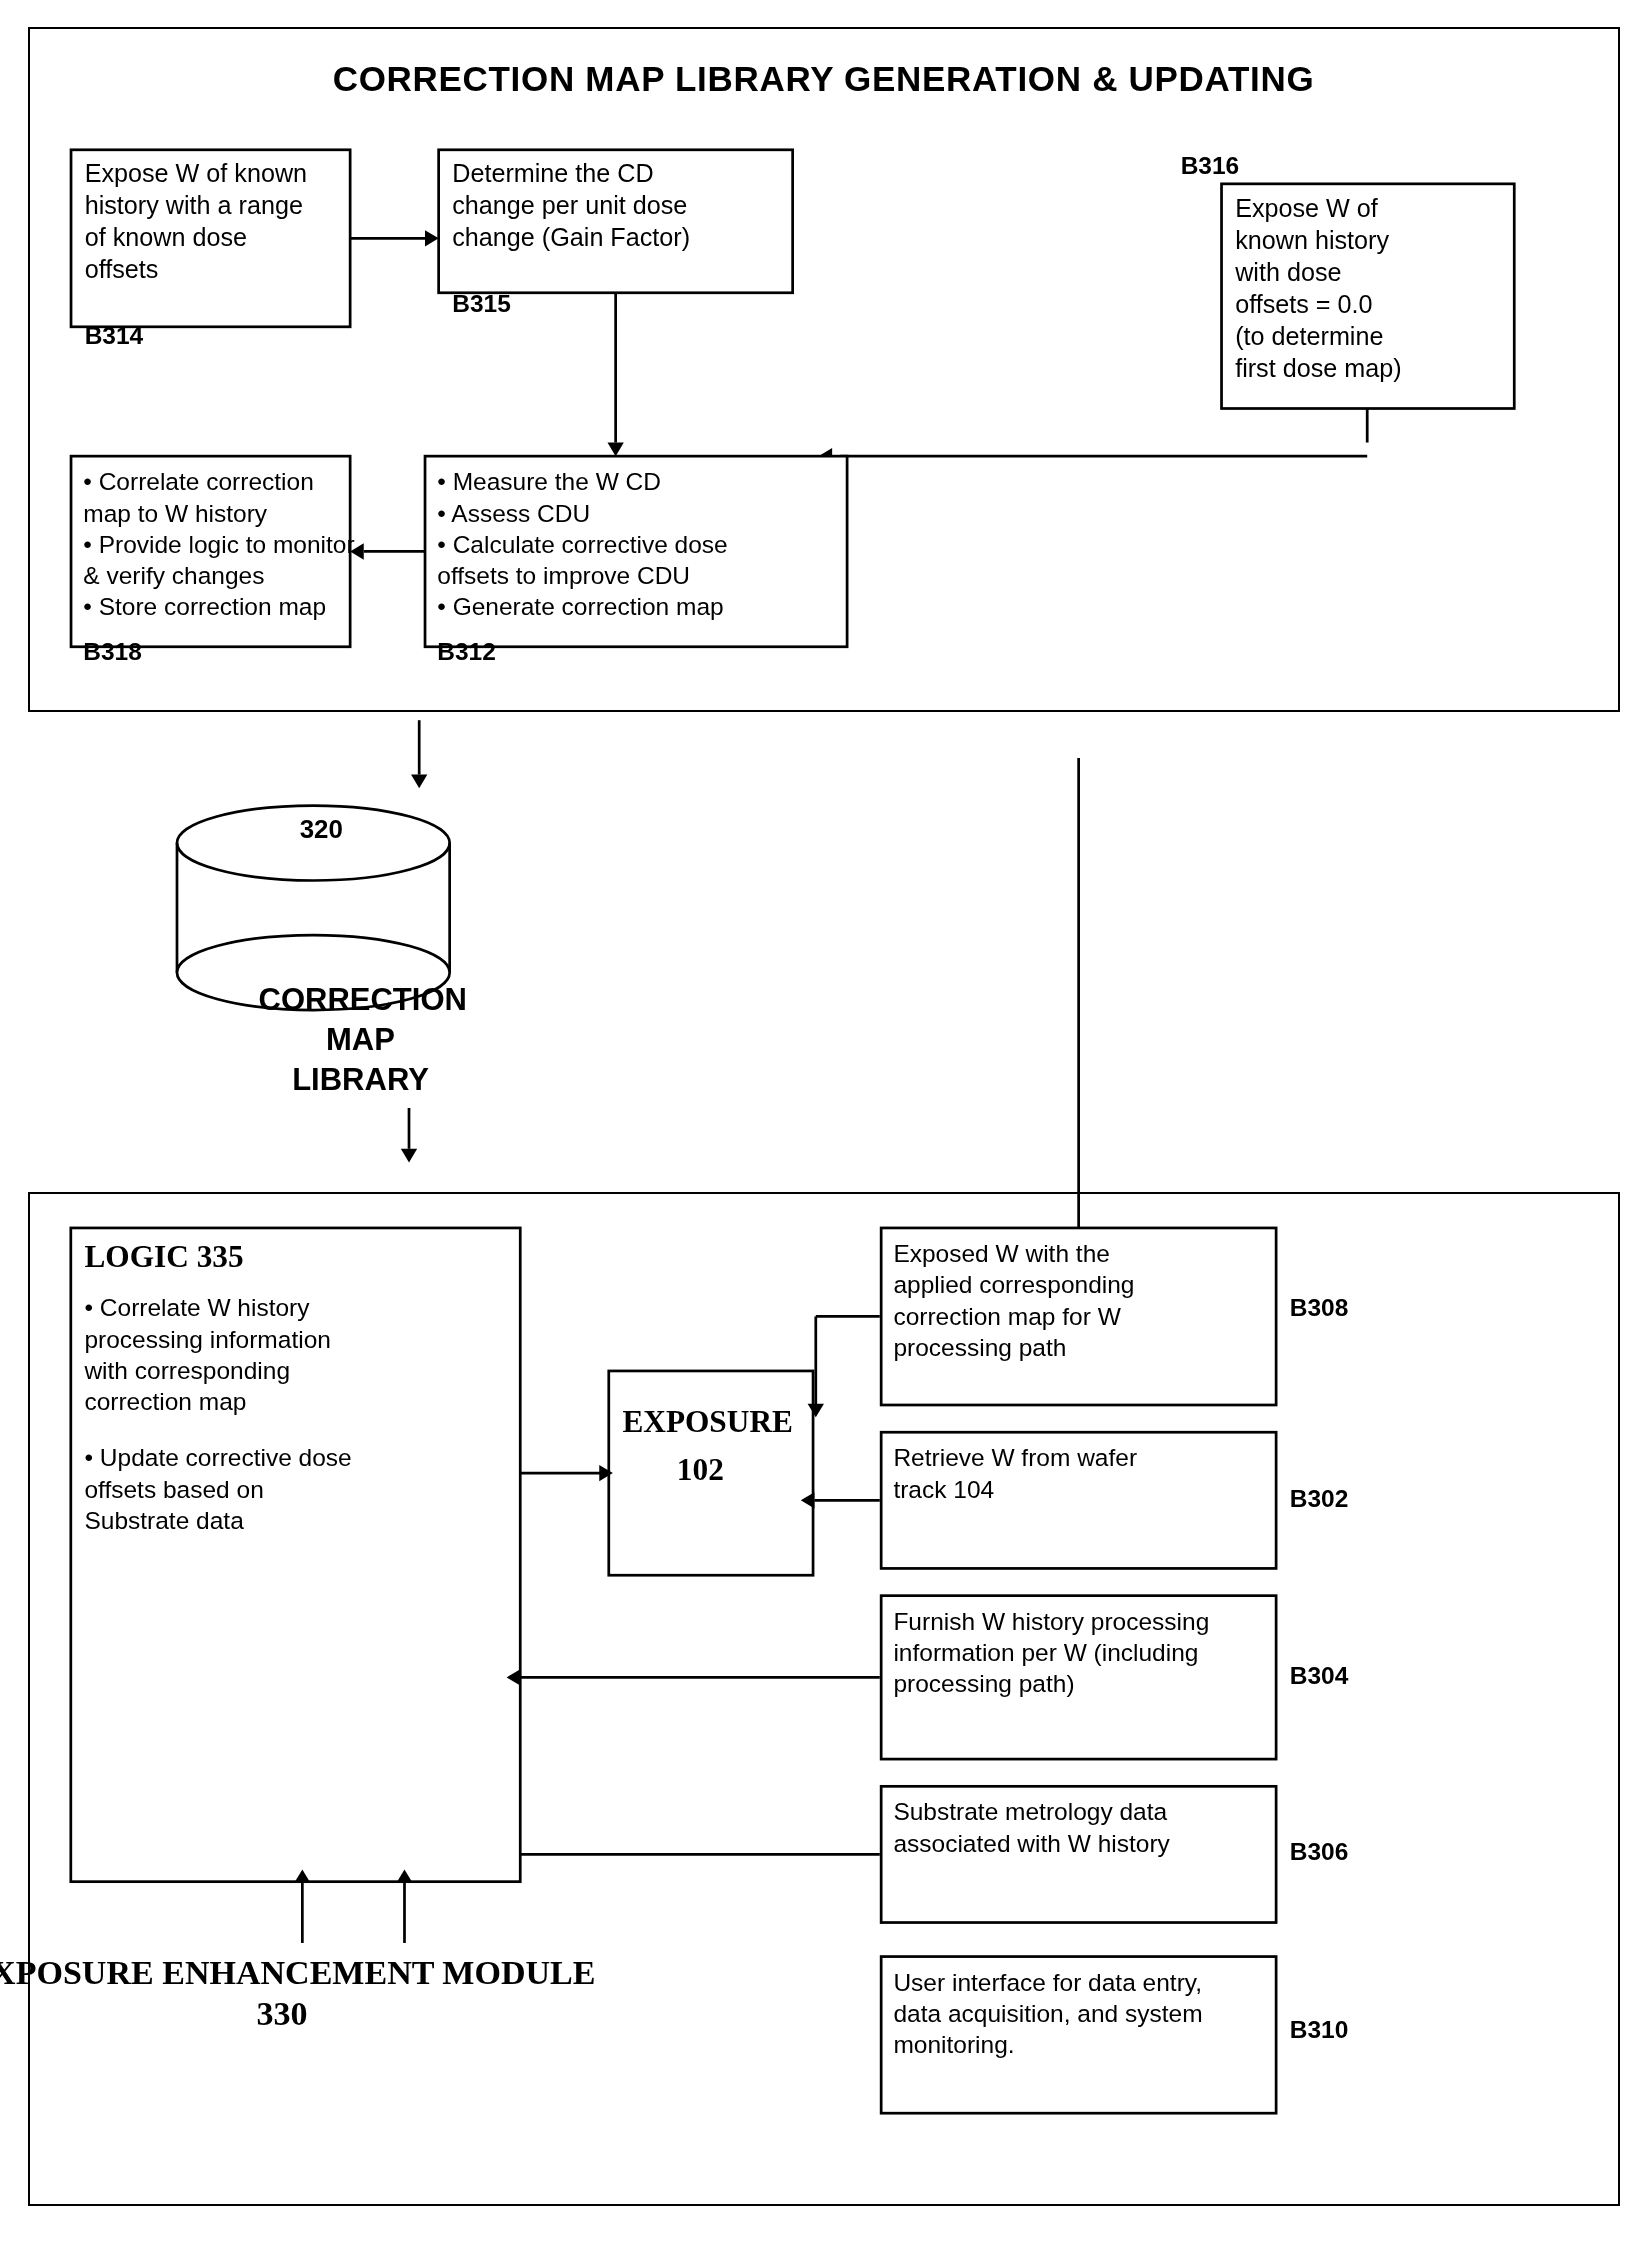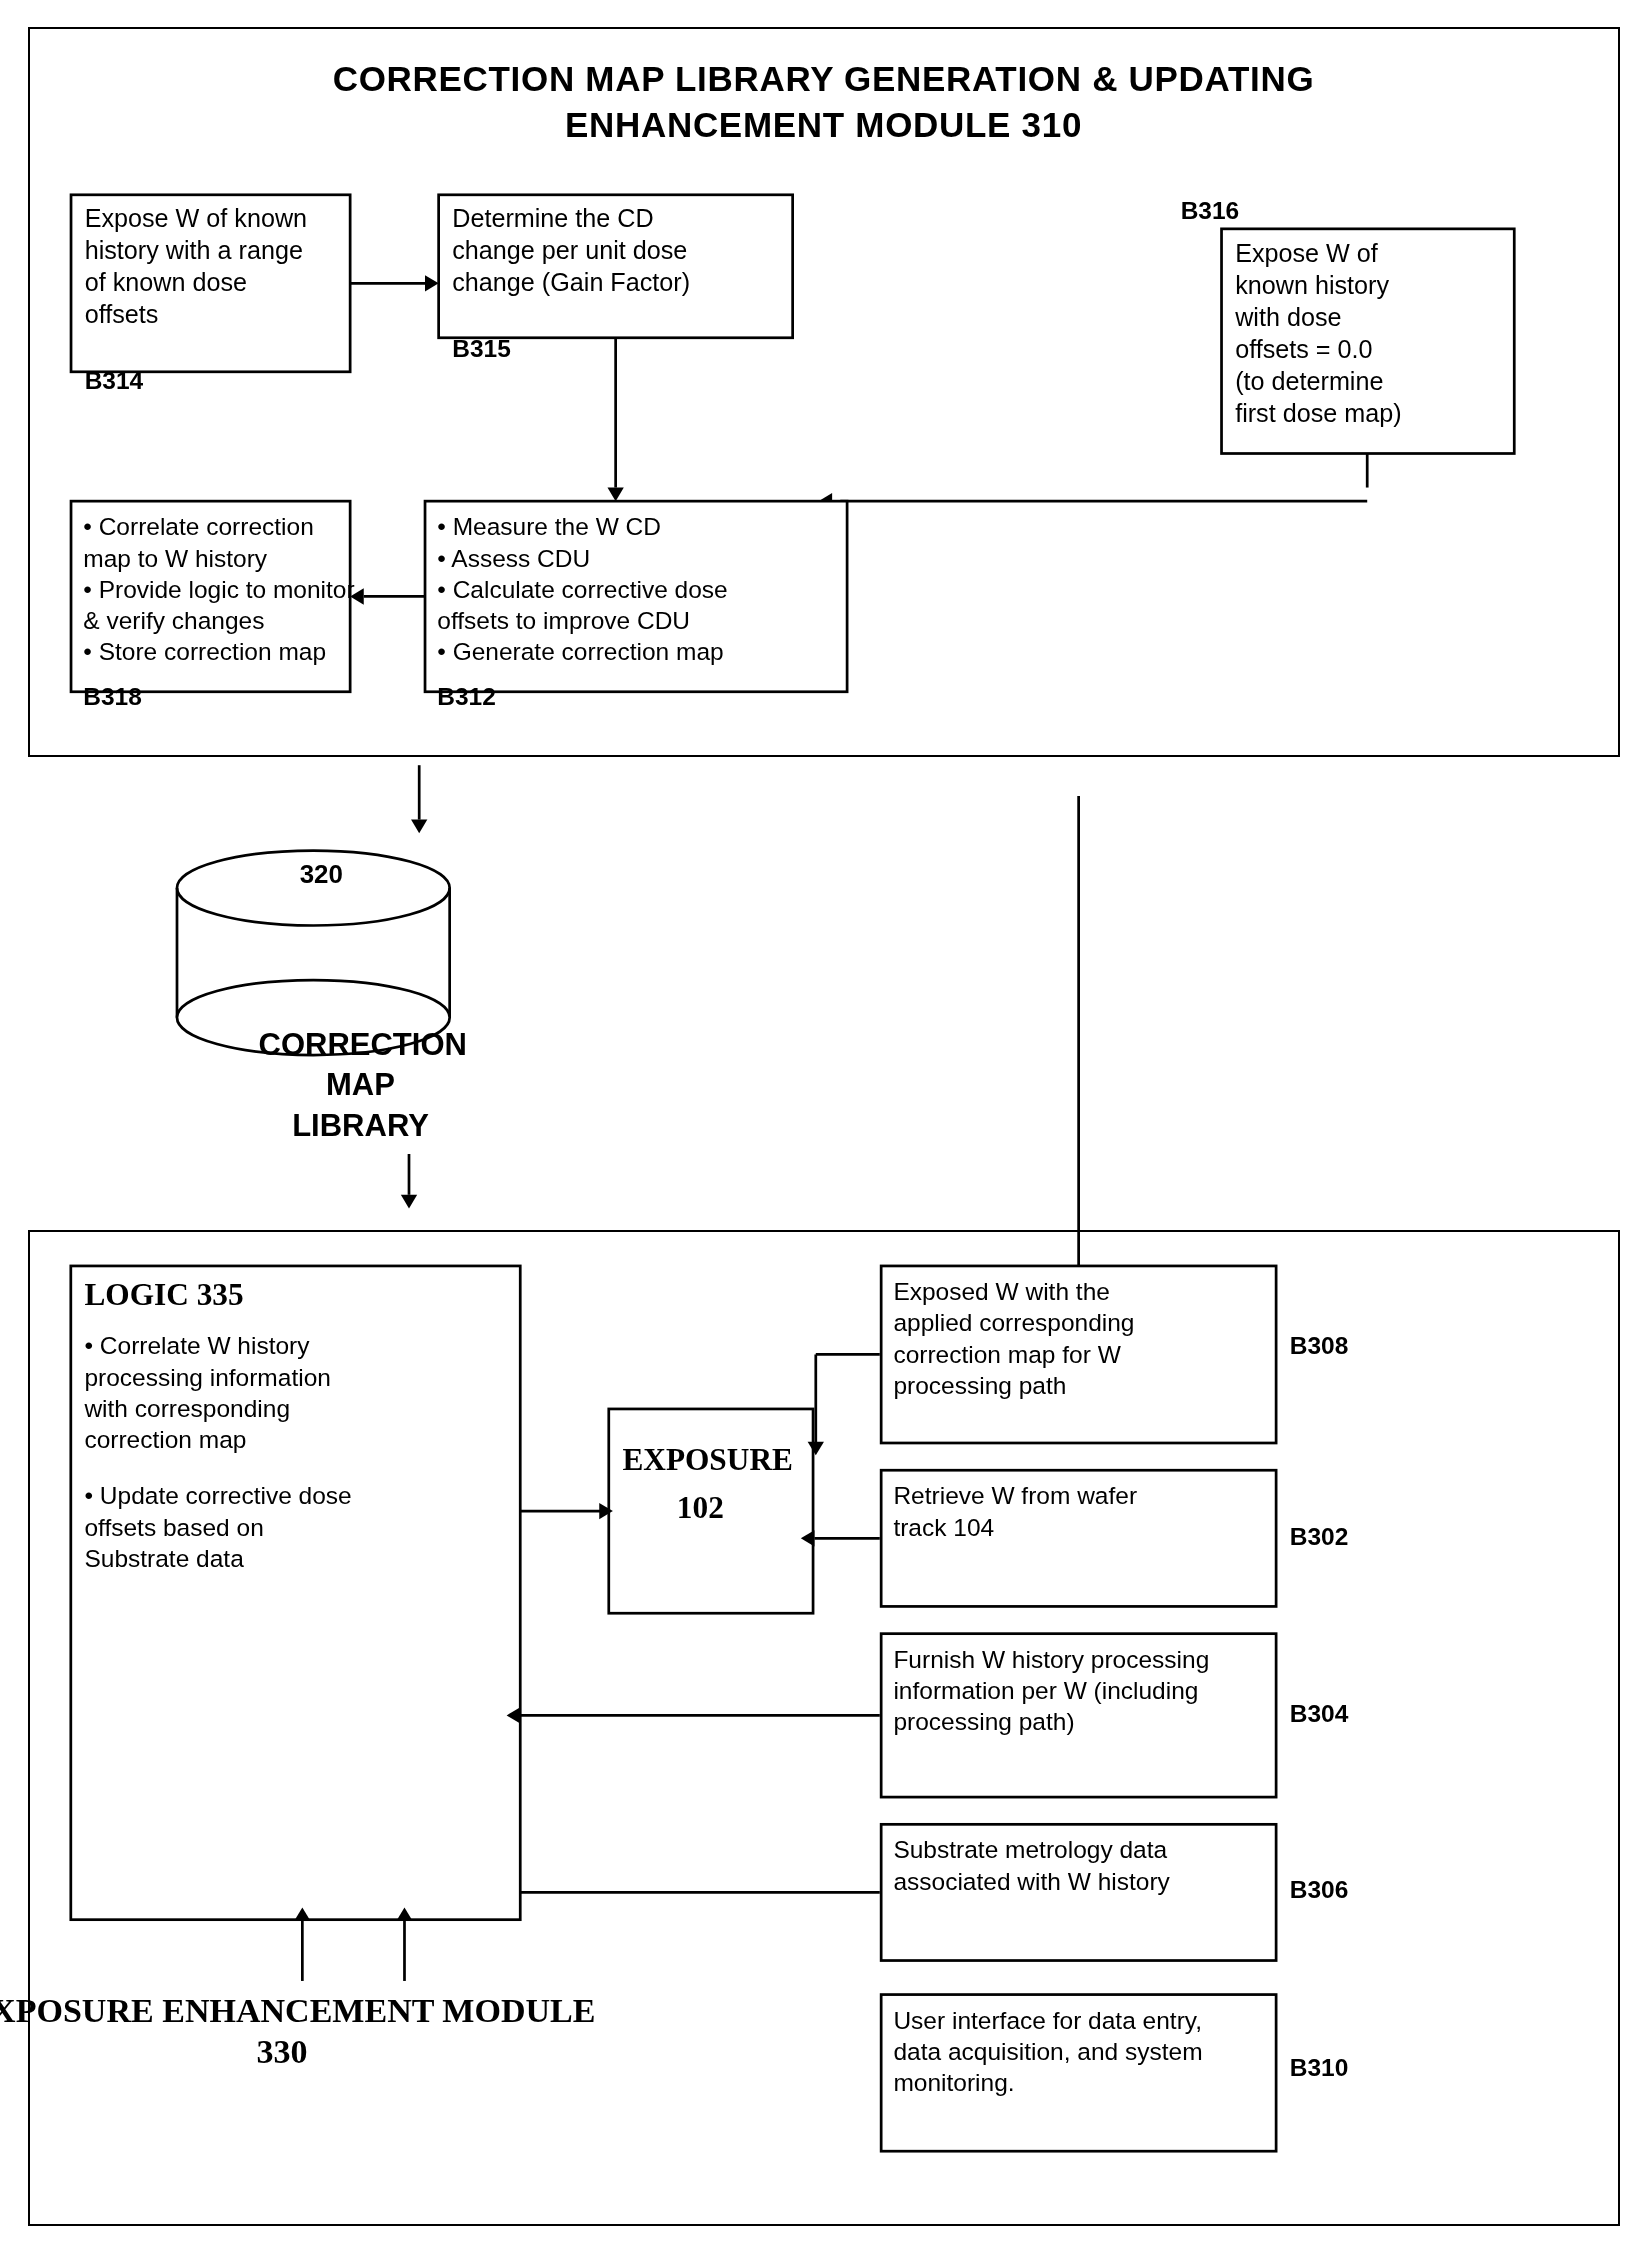--- a/index.html
+++ b/index.html
@@ -36,35 +36,34 @@
       font-family: 'Arial Black', sans-serif;
       letter-spacing: 0.7px;
       margin-bottom: 41px;
       line-height: 1.3;
     }
 
     
     .bottom-module {
       border: 2.7px solid #000;
       width: 100%;
-      padding: 27px 34px 23px 34px;
+      padding: 27px 34px 41px 34px;
       position: relative;
       background: #fff;
-      margin-top: 0;
+      margin-top: 8px;
     }
   </style>
 </head>
 <body>
 
 <div class="page-container">
 
   <div class="top-module">
     <div class="top-module-title">
       <div>CORRECTION MAP LIBRARY GENERATION &amp; UPDATING</div>
-      <div>ENHANCEMENT MODULE  310</div>
     </div>
 
     <div style="position:relative; width:100%;">
       <svg width="1524" height="531" style="overflow:visible;" viewBox="0 0 2238 780">
 
         <rect x="10" y="10" width="410" height="260" fill="white" stroke="black" stroke-width="4"></rect>
         <text x="30" y="58" font-size="37" font-family="Arial">Expose W of known</text>
         <text x="30" y="105" font-size="37" font-family="Arial">history with a range</text>
         <text x="30" y="152" font-size="37" font-family="Arial">of known dose</text>
         <text x="30" y="199" font-size="37" font-family="Arial">offsets</text>

